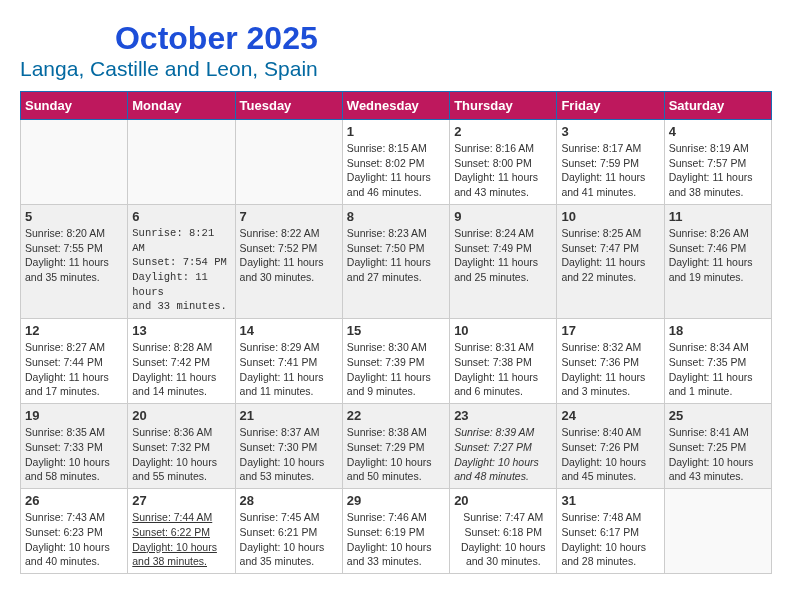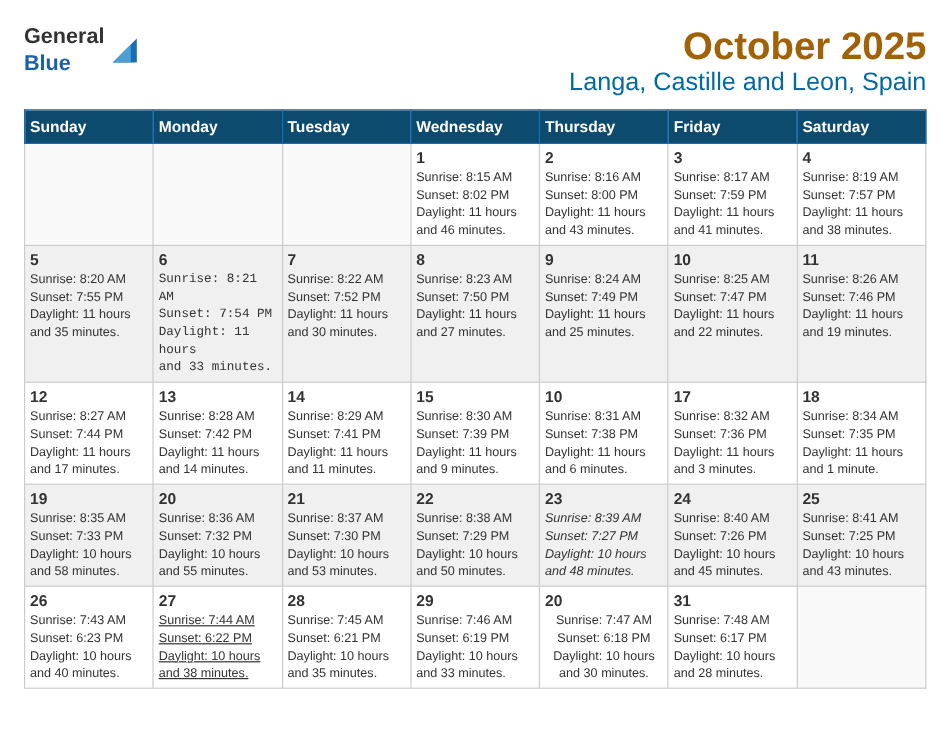--- a/index.html
+++ b/index.html
@@ -31,33 +31,33 @@
       width: 30px;
       height: 30px;
       margin-left: 2px;
     }
     .title-section {
       text-align: right;
     }
     .month-title {
       font-size: 32px;
       font-weight: bold;
-      color: #a16207;
+      color: #1d4ed8;
     }
     .location-title {
       font-size: 21px;
       color: #0369a1;
     }
     table {
       width: 100%;
       border-collapse: collapse;
       table-layout: fixed;
     }
     thead th {
-      background-color: #0c4a6e;
+      background-color: #be185d;
       color: #fff;
       font-size: 13px;
       font-weight: bold;
       padding: 6px 4px;
       text-align: left;
       border: 1px solid #1a6cb5;
     }
     tbody td {
       border: 1px solid #ccc;
       vertical-align: top;
@@ -81,34 +81,20 @@
       color: #333;
     }
     .empty-cell {
       background: #f9f9f9;
     }
   </style>
 </head>
 <body>
 
 <div class="header-section">
-  <div class="logo">
-    <div>
-      <div style="display:flex;align-items:center;">
-        <span class="logo-text">
-          <span class="logo-general">General</span><br>
-          <span class="logo-blue">Blue</span>
-        </span>
-        <svg class="logo-icon" viewBox="0 0 30 30" xmlns="http://www.w3.org/2000/svg">
-          <polygon points="5,25 25,5 25,25" fill="#1a6cb5"></polygon>
-          <polygon points="5,25 20,10 20,25" fill="#4a9fd4"></polygon>
-        </svg>
-      </div>
-    </div>
-  </div>
   <div class="title-section">
     <div class="month-title">October 2025</div>
     <div class="location-title">Langa, Castille and Leon, Spain</div>
   </div>
 </div>
 
 <table>
   <thead>
     <tr id="days-header-row">
     <th>Sunday</th>

